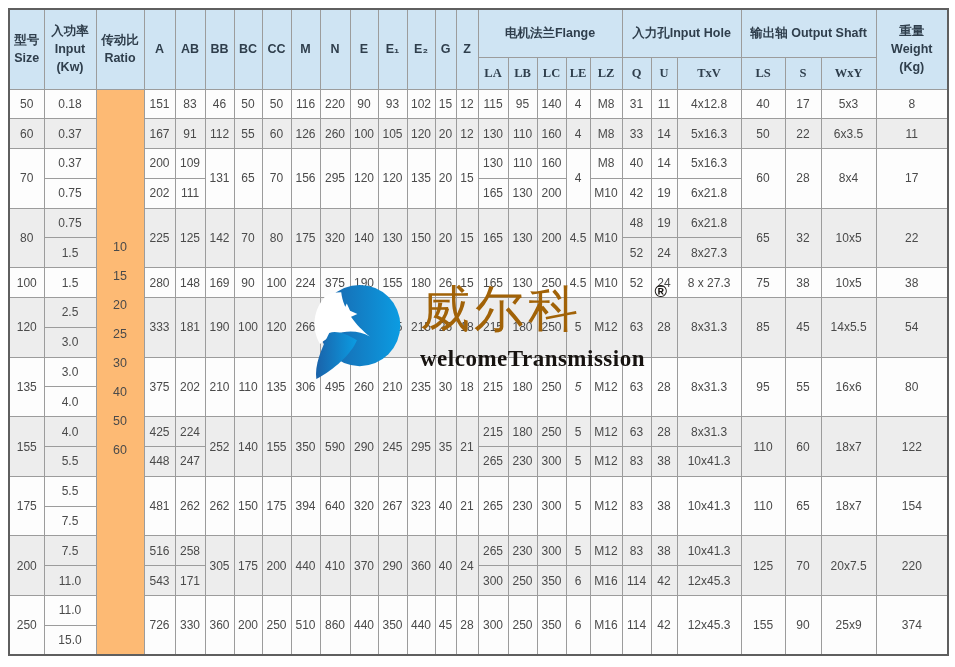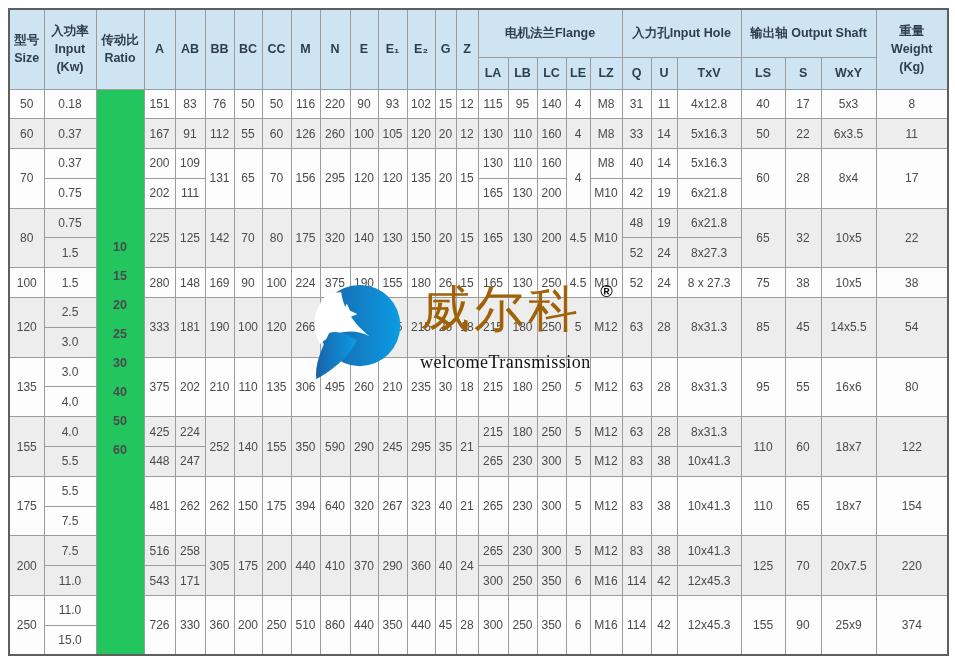--- a/index.html
+++ b/index.html
@@ -7,34 +7,34 @@
         font-family:"Liberation Sans",sans-serif;}
   table.spec{position:absolute;left:8px;top:8px;width:939px;border-collapse:collapse;
         table-layout:fixed;border:2px solid #5f5f5f;}
   .spec th{background:#cfe4f3;color:#2f3e4c;font-weight:bold;font-size:12.5px;
         border:1px solid #9c9c9c;text-align:center;vertical-align:middle;
         white-space:pre-line;line-height:1.45;padding:0;}
   .spec td{background:#fdfdfd;color:#4a4a4a;font-size:12px;border:1px solid #9c9c9c;
         text-align:center;vertical-align:middle;white-space:pre-line;padding:0;
         overflow:hidden;}
   .spec thead tr.h1{height:48px;}
-  .spec thead tr.h2{height:32px;}
+  .spec thead tr.h2{height:32px;font-family:Liberation Serif, serif;}
   .spec tbody tr{height:29.8px;}
   .spec tr.alt td{background:#ededed;}
-  .spec td.ratio{background:#22c55e;line-height:29px;font-size:12.5px;padding-bottom:46px;font-weight:bold;}
+  .spec td.ratio{background:#fdba74;line-height:29px;font-size:12.5px;padding-bottom:46px;}
   .spec td.it{font-style:italic;}
   
   .watermark{position:absolute;left:300px;top:284px;display:flex;align-items:flex-start;}
   .wm-logo{width:112px;height:96px;flex:0 0 auto;}
   .wm-text{margin-left:8px;position:relative;padding-right:22px;}
   .wm-name{font-size:50px;font-weight:normal;color:#a16207;letter-spacing:4px;
         line-height:1.0;font-family:"DejaVu Sans",sans-serif;white-space:nowrap;}
   .wm-reg{position:absolute;right:0;top:-2px;font-size:17px;font-weight:bold;color:#171310;}
-  .wm-tagline{font-family:"Liberation Serif",serif;font-size:18px;font-weight:normal;
-        color:#171310;margin-top:18px;letter-spacing:0.5px;white-space:nowrap;}
+  .wm-tagline{font-family:"Liberation Serif",serif;font-size:23px;font-weight:bold;
+        color:#171310;margin-top:12px;letter-spacing:0.5px;white-space:nowrap;}
 </style>
 </head>
 <body>
 
 <div class="page">
 
   <table class="spec">
     <colgroup>
       <col style="width:35px">
         <col style="width:52px">
@@ -113,21 +113,21 @@
           <td rowspan="19" class="ratio">10
 15
 20
 25
 30
 40
 50
 60</td>
           <td>151</td>
           <td>83</td>
-          <td>76</td>
+          <td>46</td>
           <td>50</td>
           <td>50</td>
           <td>116</td>
           <td>220</td>
           <td>90</td>
           <td>93</td>
           <td>102</td>
           <td>15</td>
           <td>12</td>
           <td>115</td>

